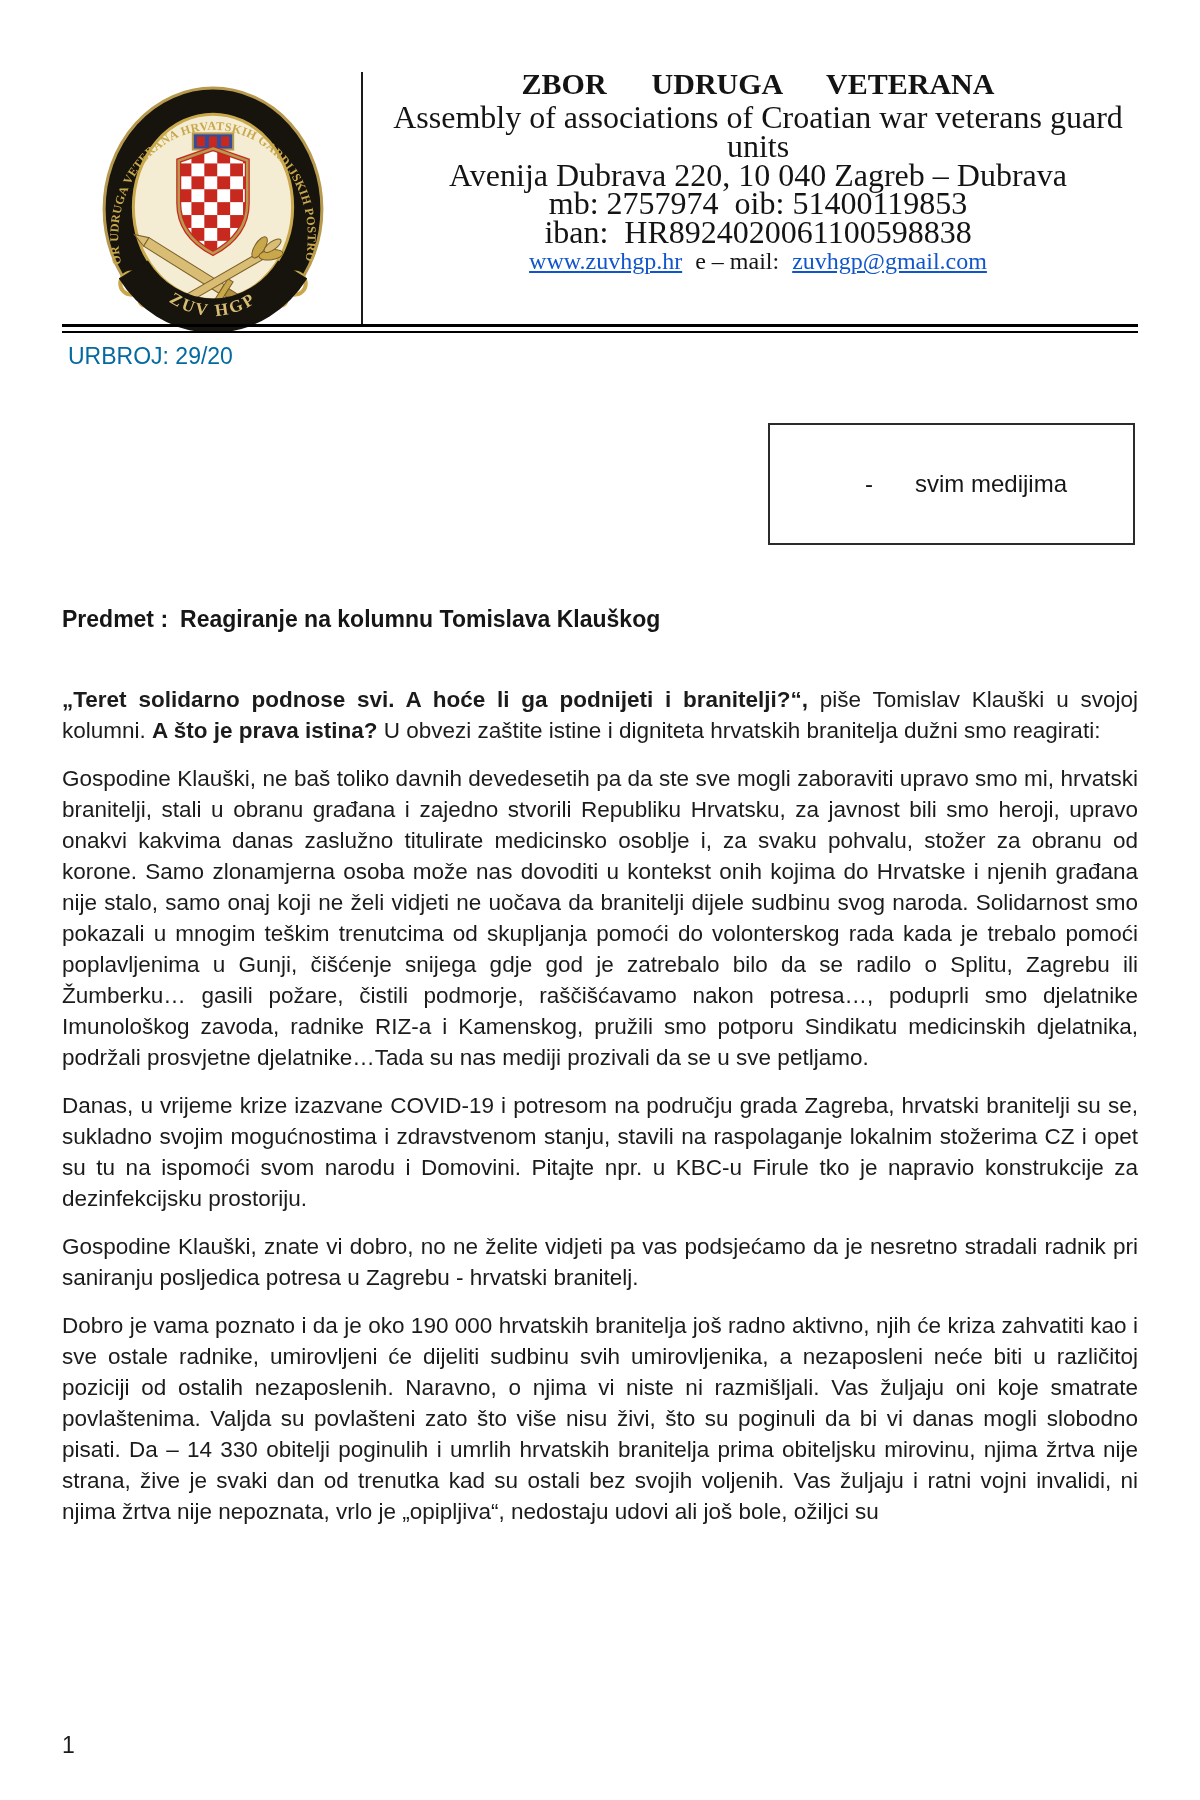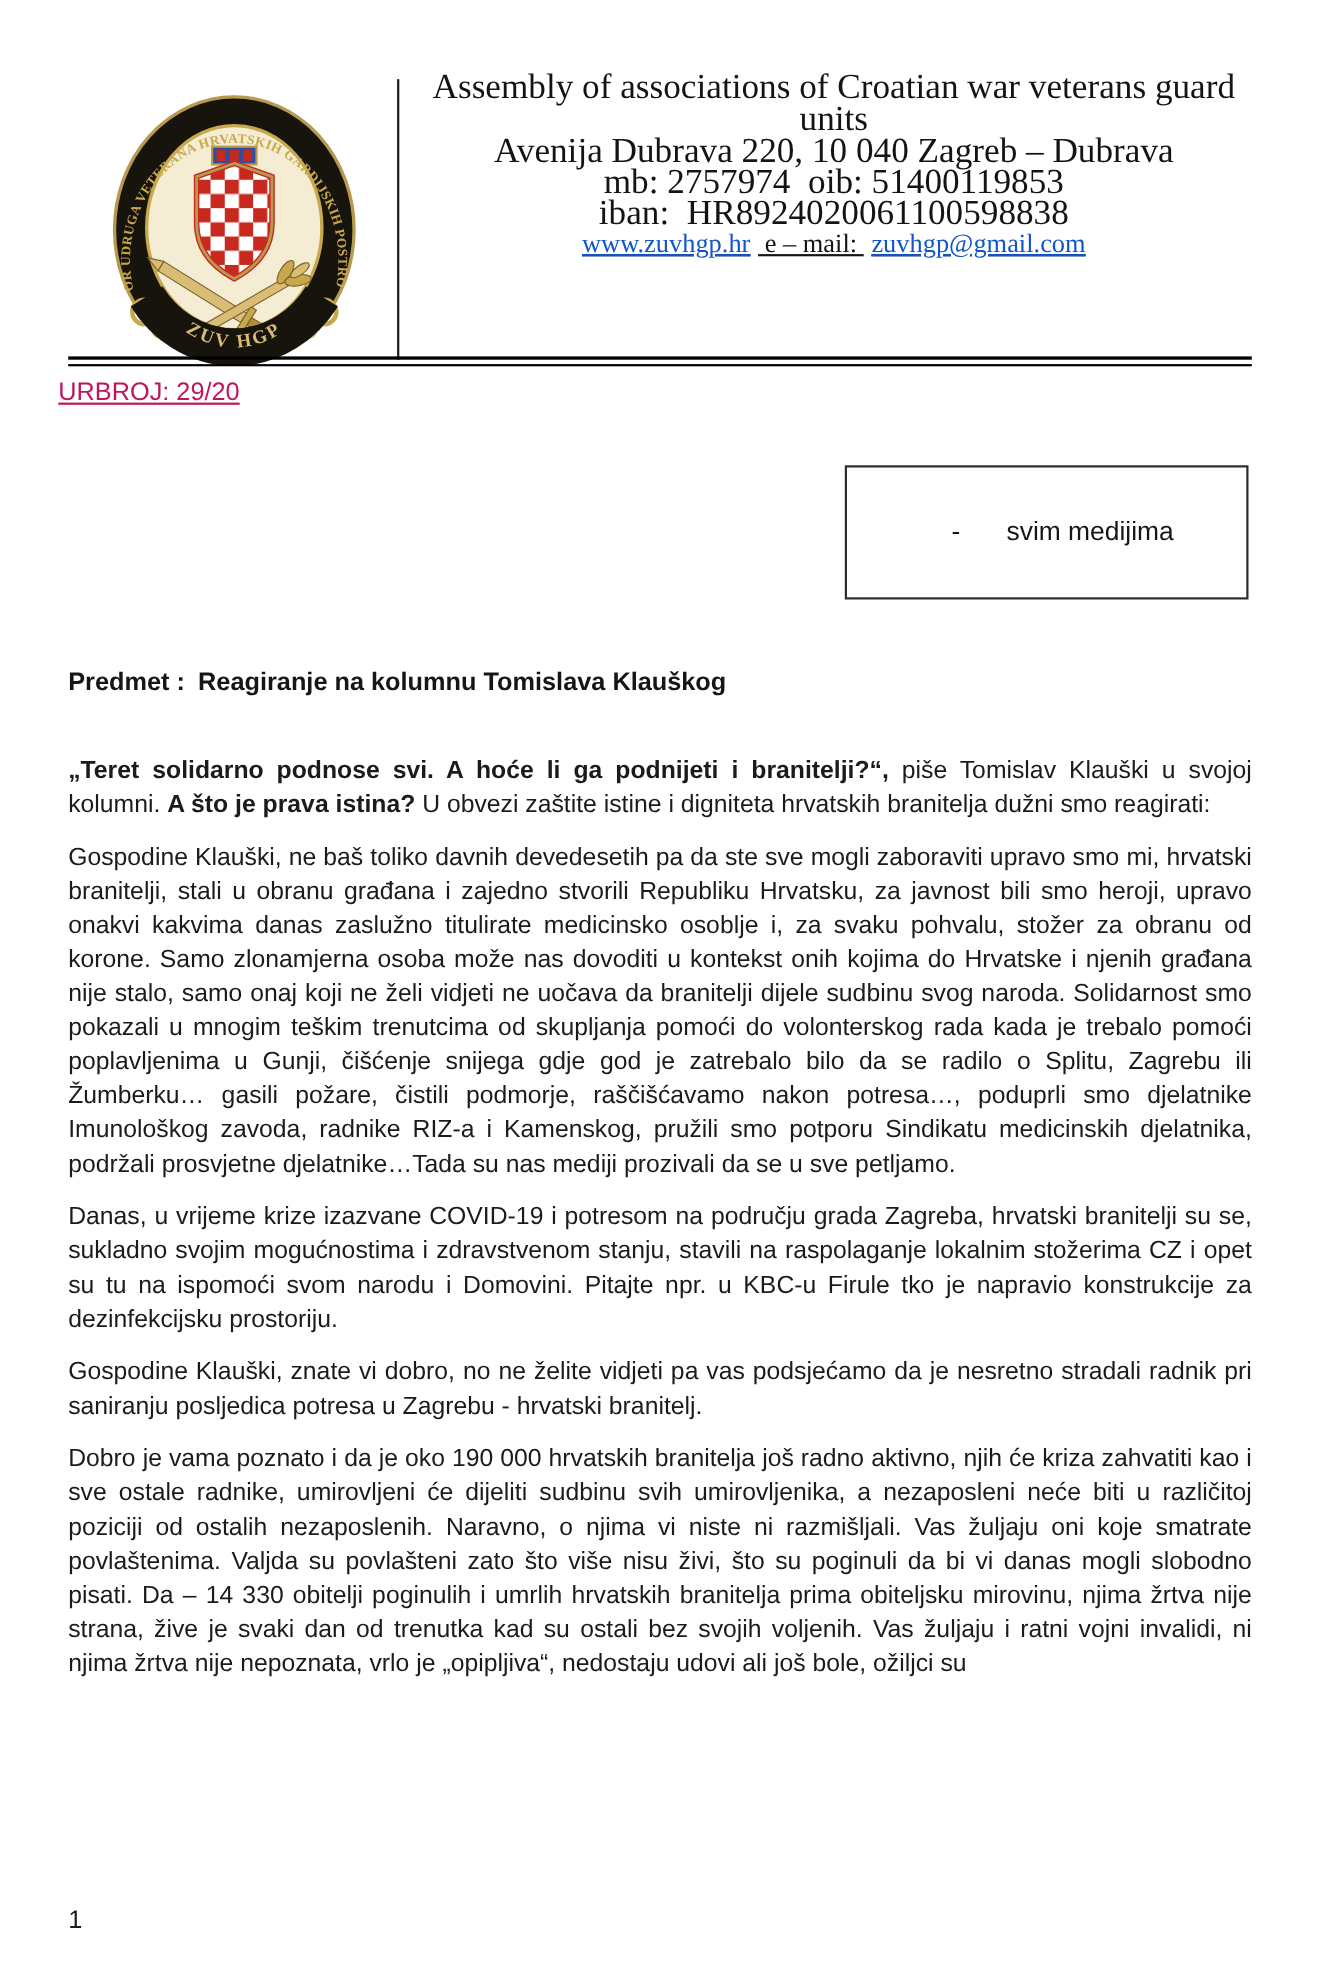--- a/index.html
+++ b/index.html
@@ -15,28 +15,28 @@
   .logo-wrap{position:absolute;left:100px;top:86px;width:226px;height:246px;}
   .v-divider{position:absolute;left:361px;top:72px;width:2px;height:255px;background:#1a1a1a;}
   .header-text{
     position:absolute;left:380px;top:64px;width:756px;
     text-align:center;
     font-family:"Liberation Serif",serif;
     color:#141414;
   }
   .hdr-title{font-size:30px;font-weight:700;line-height:39px;word-spacing:15px;white-space:pre-wrap;}
   .hdr-line{font-size:32px;line-height:28.8px;white-space:pre-wrap;}
-  .hdr-links{font-size:24px;line-height:29px;text-decoration:underline;}
+  .hdr-links{font-size:24px;line-height:29px;}
   .lnk{color:#1155cc;text-decoration:underline;cursor:pointer;}
   .email-label{color:#141414;margin:0 7px;white-space:pre-wrap;}
   .dbl-rule{
     position:absolute;left:62px;right:62px;top:324px;height:4px;
     border-top:3px solid #000;border-bottom:2px solid #000;
   }
-  .meta-block{position:absolute;left:53px;top:340px;font-size:23px;line-height:33px;color:#be185d;text-decoration:underline;}
+  .meta-block{position:absolute;left:68px;top:340px;font-size:23px;line-height:33px;color:#0369a1;}
   
   .recipient-box{
     position:absolute;left:768px;top:423px;width:367px;height:122px;
     border:2px solid #2b2b2b;box-sizing:border-box;
     display:flex;align-items:center;
     padding-left:95px;gap:42px;
     font-size:24px;color:#161616;
   }
   
   .subject{position:absolute;left:62px;top:606px;font-size:23px;font-weight:700;color:#161616;}
@@ -111,20 +111,21 @@
       </text>
       <text fill="#d8bc72" font-size="17" font-weight="bold" letter-spacing="2.5" font-family="Liberation Serif, serif">
         <textPath href="#arcBottom" startOffset="50%" text-anchor="middle">ZUV HGP</textPath>
       </text>
     </svg>
   </div>
 
   <div class="v-divider"></div>
 
   <div class="header-text">
+    <div class="hdr-title">ZBOR  UDRUGA  VETERANA</div>
     <div class="hdr-line">Assembly of associations of Croatian war veterans guard units</div>
     <div class="hdr-line">Avenija Dubrava 220, 10 040 Zagreb – Dubrava</div>
     <div class="hdr-line">mb: 2757974  oib: 51400119853</div>
     <div class="hdr-line">iban:  HR8924020061100598838</div>
     <div class="hdr-links">
       <span class="lnk">www.zuvhgp.hr</span><span class="email-label"> e – mail: </span><span class="lnk">zuvhgp@gmail.com</span>
     </div>
   </div>
 
   <div class="dbl-rule"></div>

